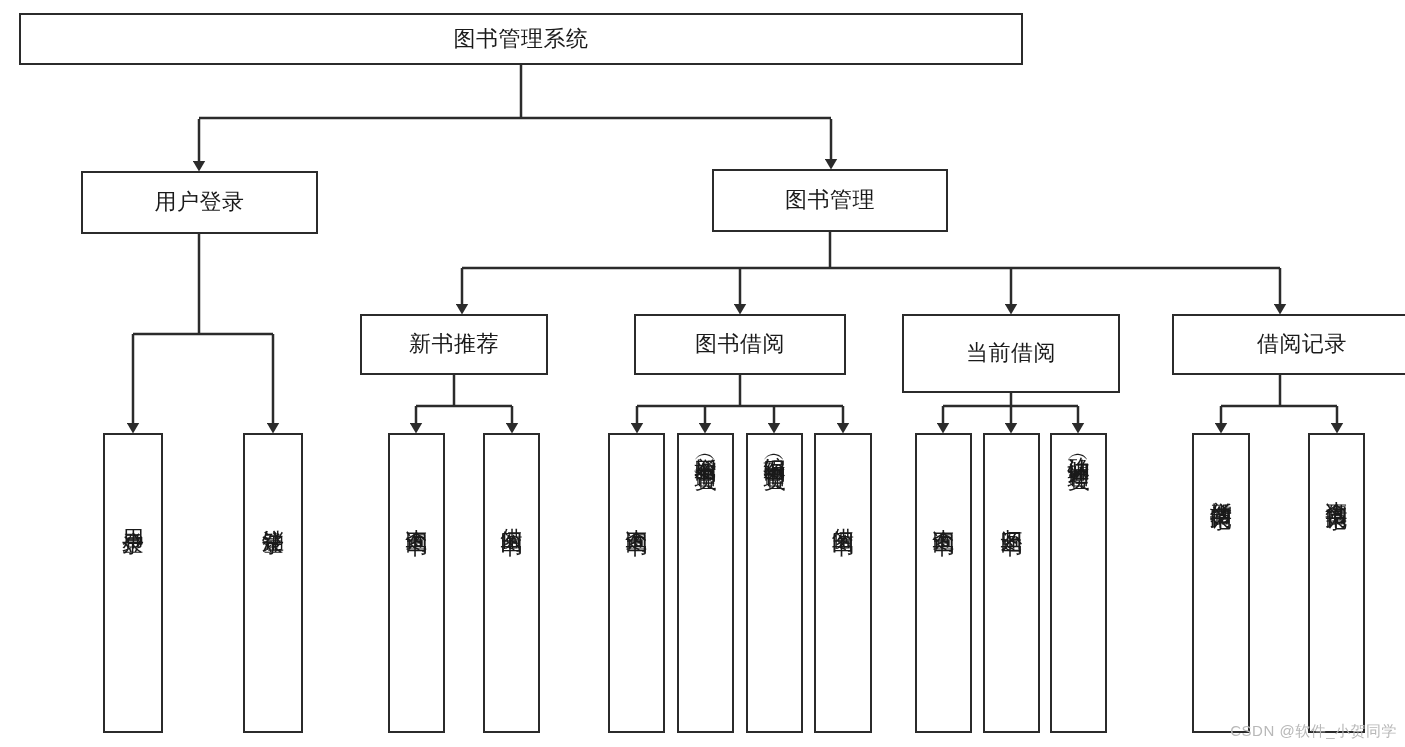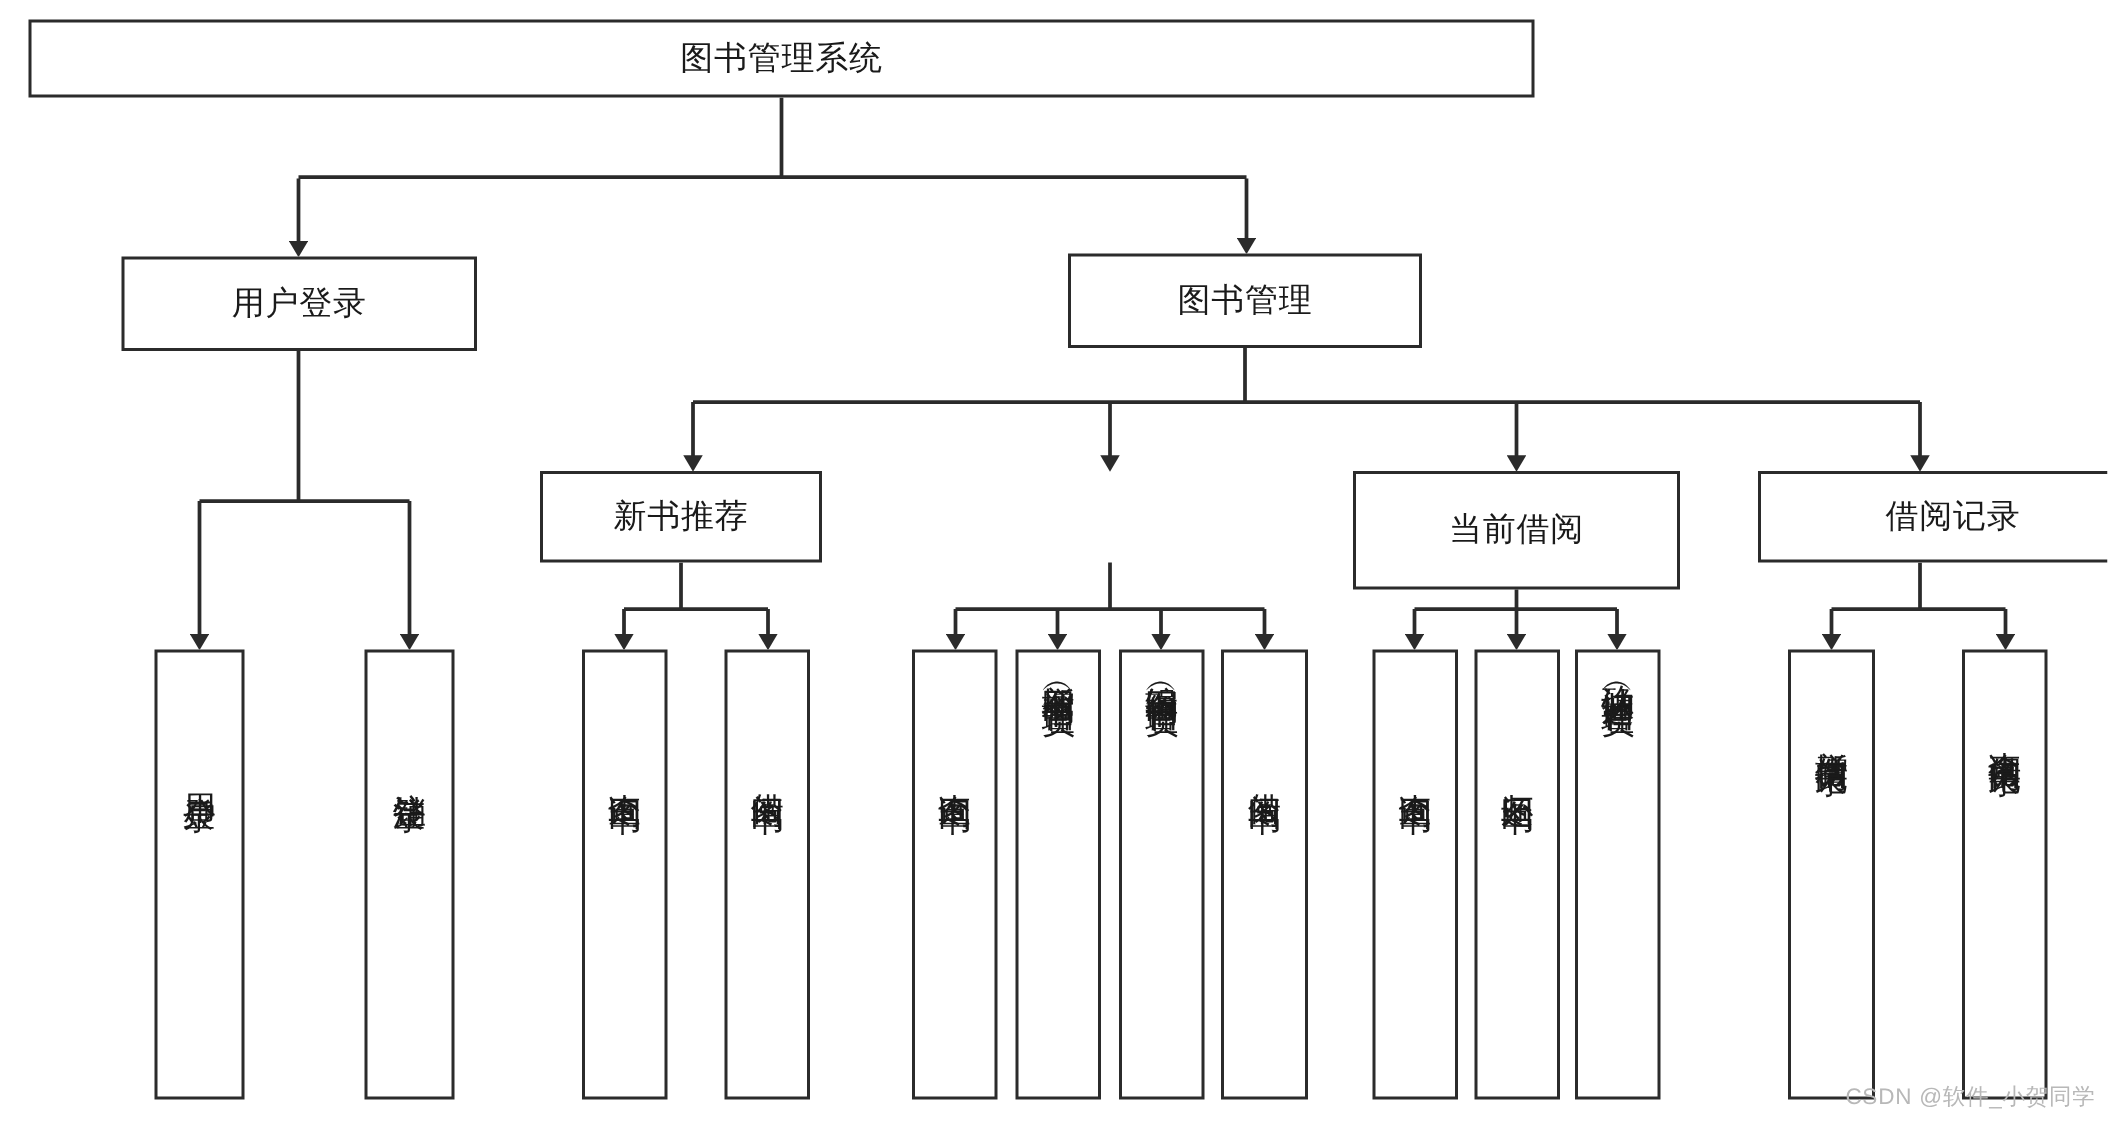--- a/index.html
+++ b/index.html
@@ -131,20 +131,23 @@
   <div class="node" id="node-l1-0" style="left: 81px; top: 171px; width: 237px; height: 63px;">
     <span class="label-h">用户登录</span>
   </div>
   <div class="node" id="node-l1-1" style="left: 712px; top: 169px; width: 236px; height: 63px; font-family: Liberation Serif, serif;">
     <span class="label-h">图书管理</span>
   </div>
 
   <div class="node" id="node-l2-0" style="left: 360px; top: 314px; width: 188px; height: 61px;">
     <span class="label-h">新书推荐</span>
   </div>
+  <div class="node" id="node-l2-1" style="left: 634px; top: 314px; width: 212px; height: 61px;">
+    <span class="label-h">图书借阅</span>
+  </div>
   <div class="node" id="node-l2-2" style="left: 902px; top: 314px; width: 218px; height: 79px;">
     <span class="label-h">当前借阅</span>
   </div>
   <div class="node" id="node-l2-3" style="left: 1172px; top: 314px; width: 260px; height: 61px;">
     <span class="label-h">借阅记录</span>
   </div>
 
   <div class="node vert mid" id="leaf-0" style="left: 103px; top: 433px; width: 60px; height: 300px;">
     <span class="label-v">用户登录</span>
   </div>

